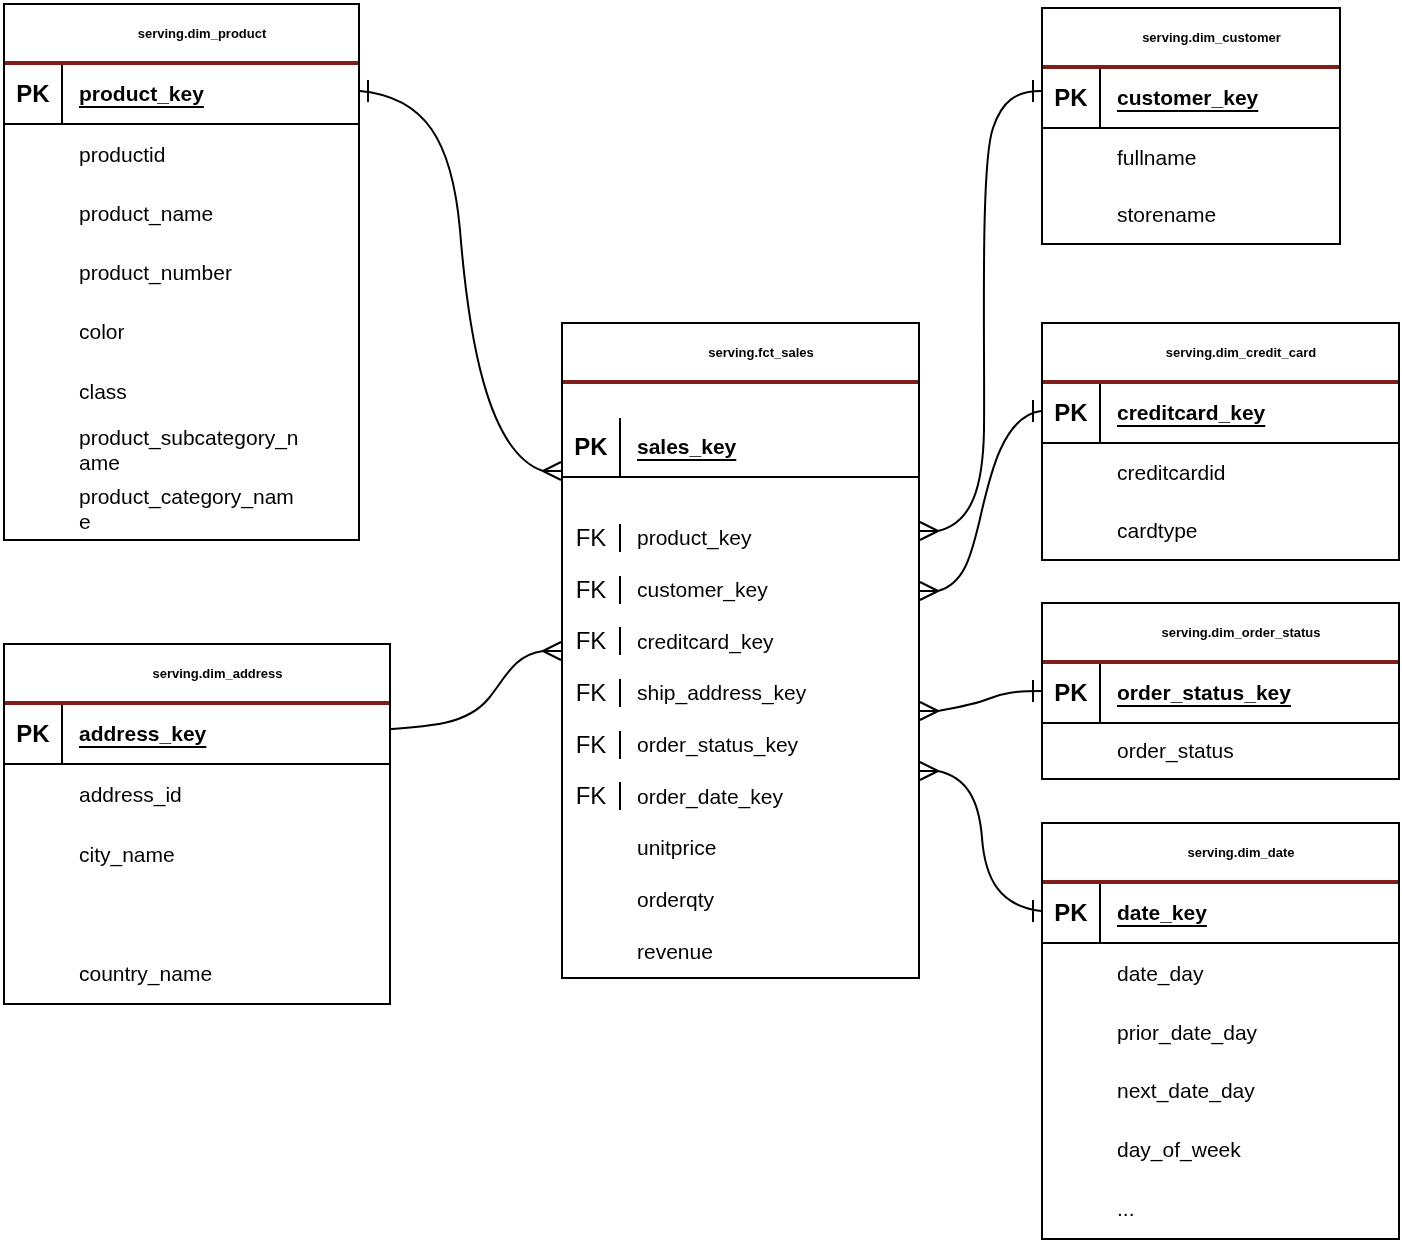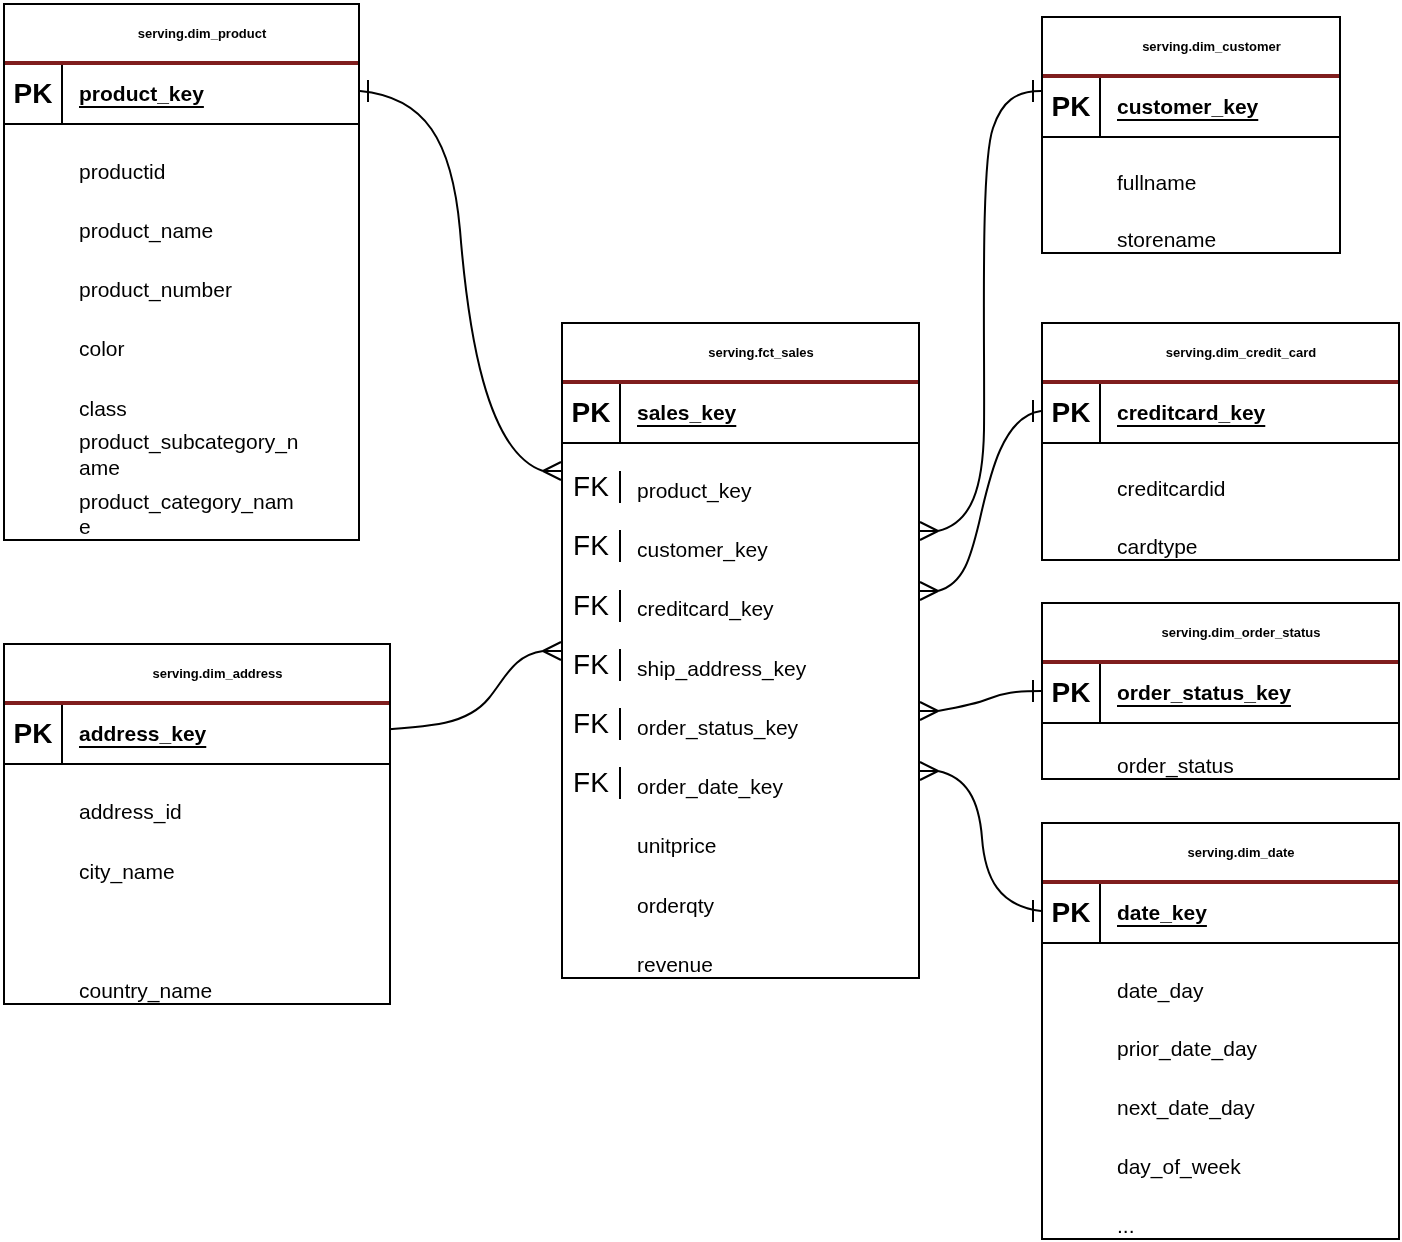--- a/index.html
+++ b/index.html
@@ -22,22 +22,22 @@
   .er-table {
     position: absolute;
     border: 2px solid #000000;
     background: #ffffff;
     box-sizing: border-box;
     display: flex;
     flex-direction: column;
   }
   #t0 { left: 3px;    top: 3px;   width: 357px; height: 538px; }
   #t1 { left: 3px;    top: 643px; width: 388px; height: 362px; }
-  #t2 { left: 561px;  top: 322px; width: 359px; height: 657px; }
-  #t3 { left: 1041px; top: 16px;   width: 300px; height: 238px; }
+  #t2 { left: 561px;  top: 322px; width: 359px; height: 657px; gap: 34px; }
+  #t3 { left: 1041px; top: 7px;   width: 300px; height: 238px; }
   #t4 { left: 1041px; top: 322px; width: 359px; height: 239px; }
   #t5 { left: 1041px; top: 602px; width: 359px; height: 178px; }
   #t6 { left: 1041px; top: 822px; width: 359px; height: 418px; }
 
   .er-header {
     flex: none;
     height: 56px;
     border-bottom: 4px solid #7f1d1d;
     display: flex;
     align-items: center;
@@ -53,21 +53,21 @@
     display: flex;
     align-items: stretch;
   }
   .er-badge {
     width: 56px;
     flex: none;
     border-right: 2px solid #000000;
     display: flex;
     align-items: center;
     justify-content: center;
-    font-size: 28px;
+    font-size: 24px;
   }
   .er-pkrow .er-badge { font-weight: 700; }
   .er-pkname {
     display: flex;
     align-items: center;
     padding-left: 16px;
     font-weight: 700;
     font-size: 21px;
   }
   .er-pkname > span {
@@ -77,21 +77,21 @@
   }
   .er-body {
     flex: 1;
     display: flex;
     flex-direction: column;
     min-height: 0;
   }
   .er-row {
     flex: 1 1 0;
     display: flex;
-    align-items: flex-end;
+    align-items: center;
     min-height: 0;
   }
   .er-fieldname {
     display: flex;
     align-items: center;
     padding-left: 16px;
     font-size: 21px;
     line-height: 1.2;
   }
   .er-fieldname > span { display: inline-block; }

